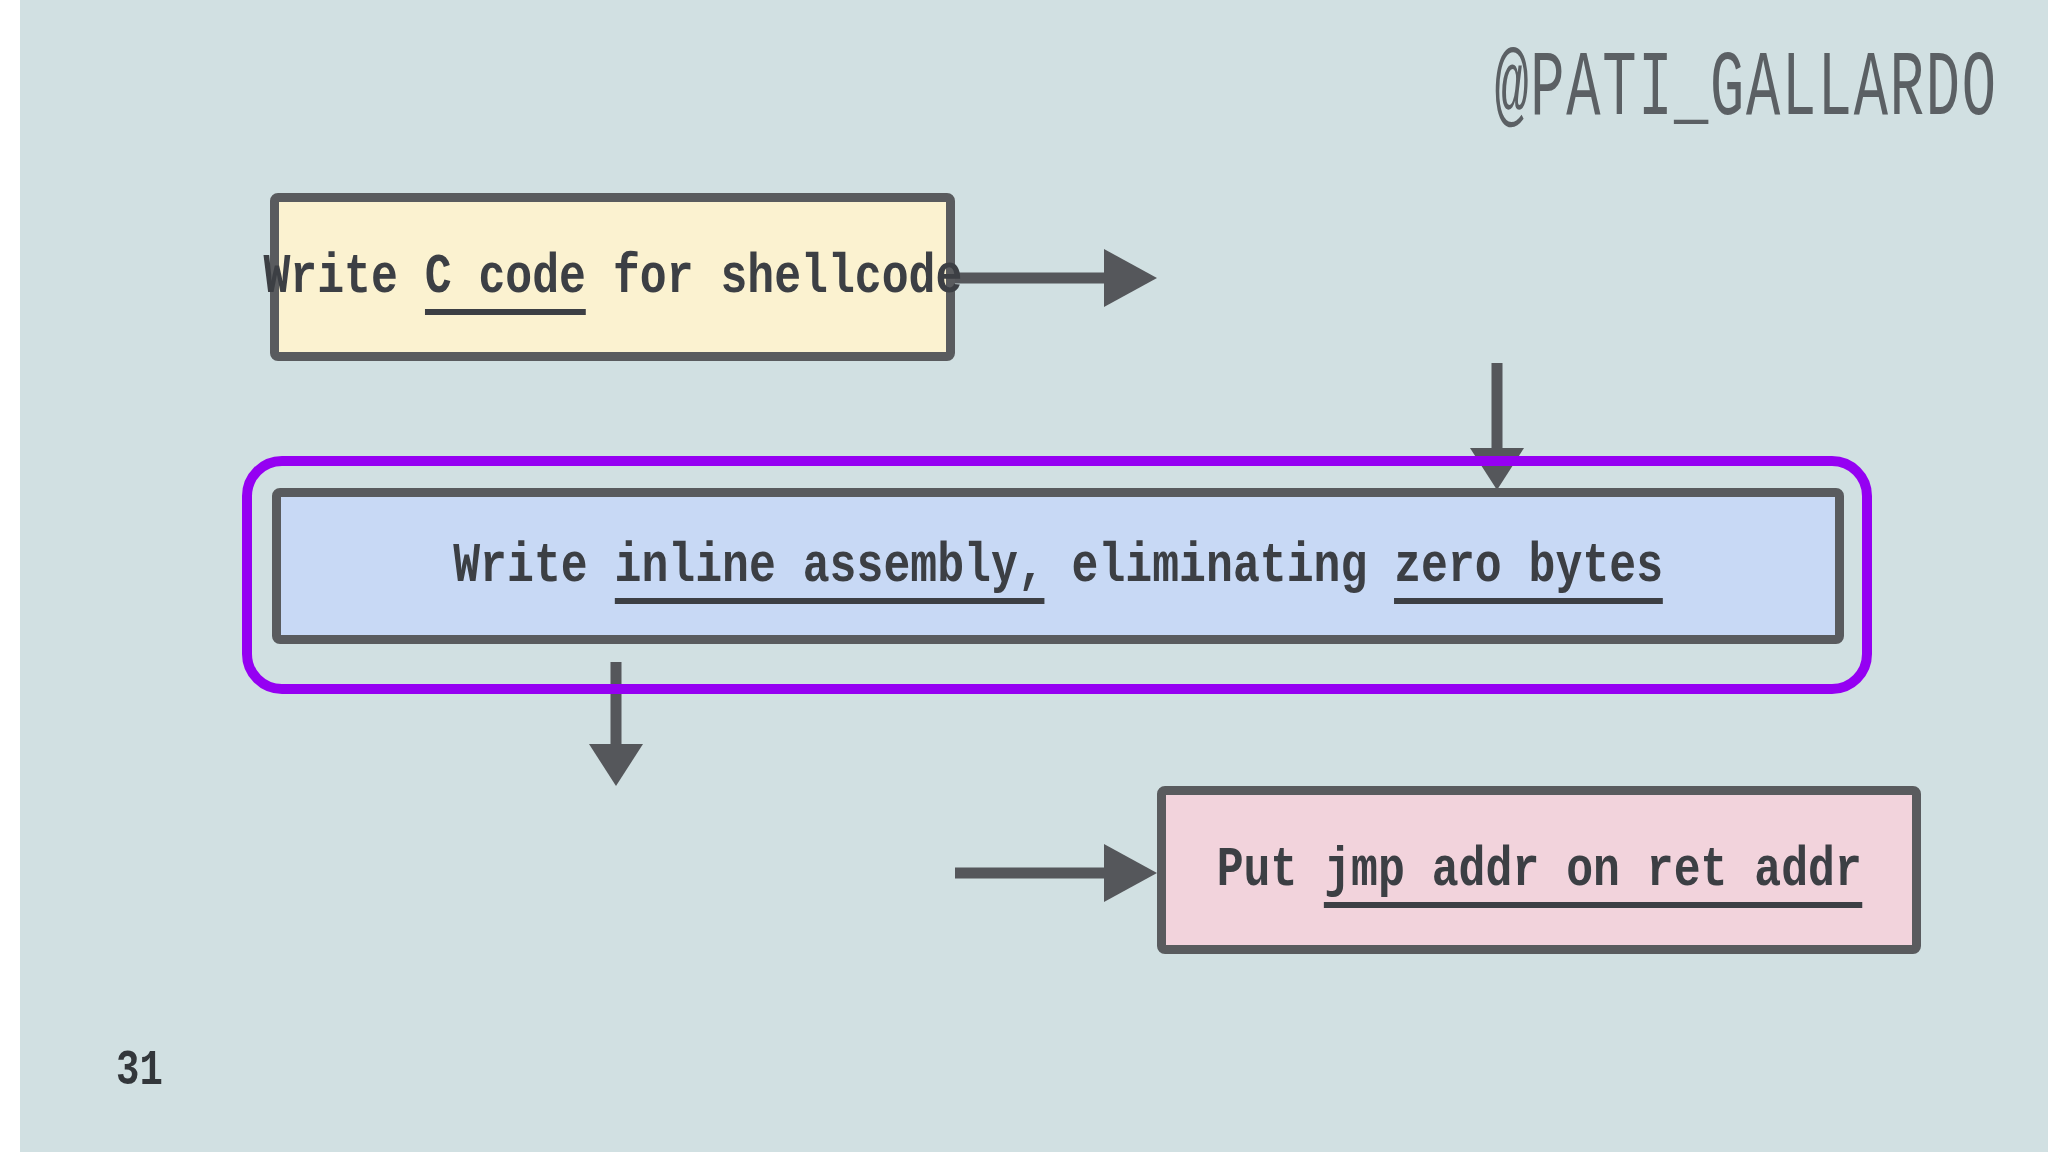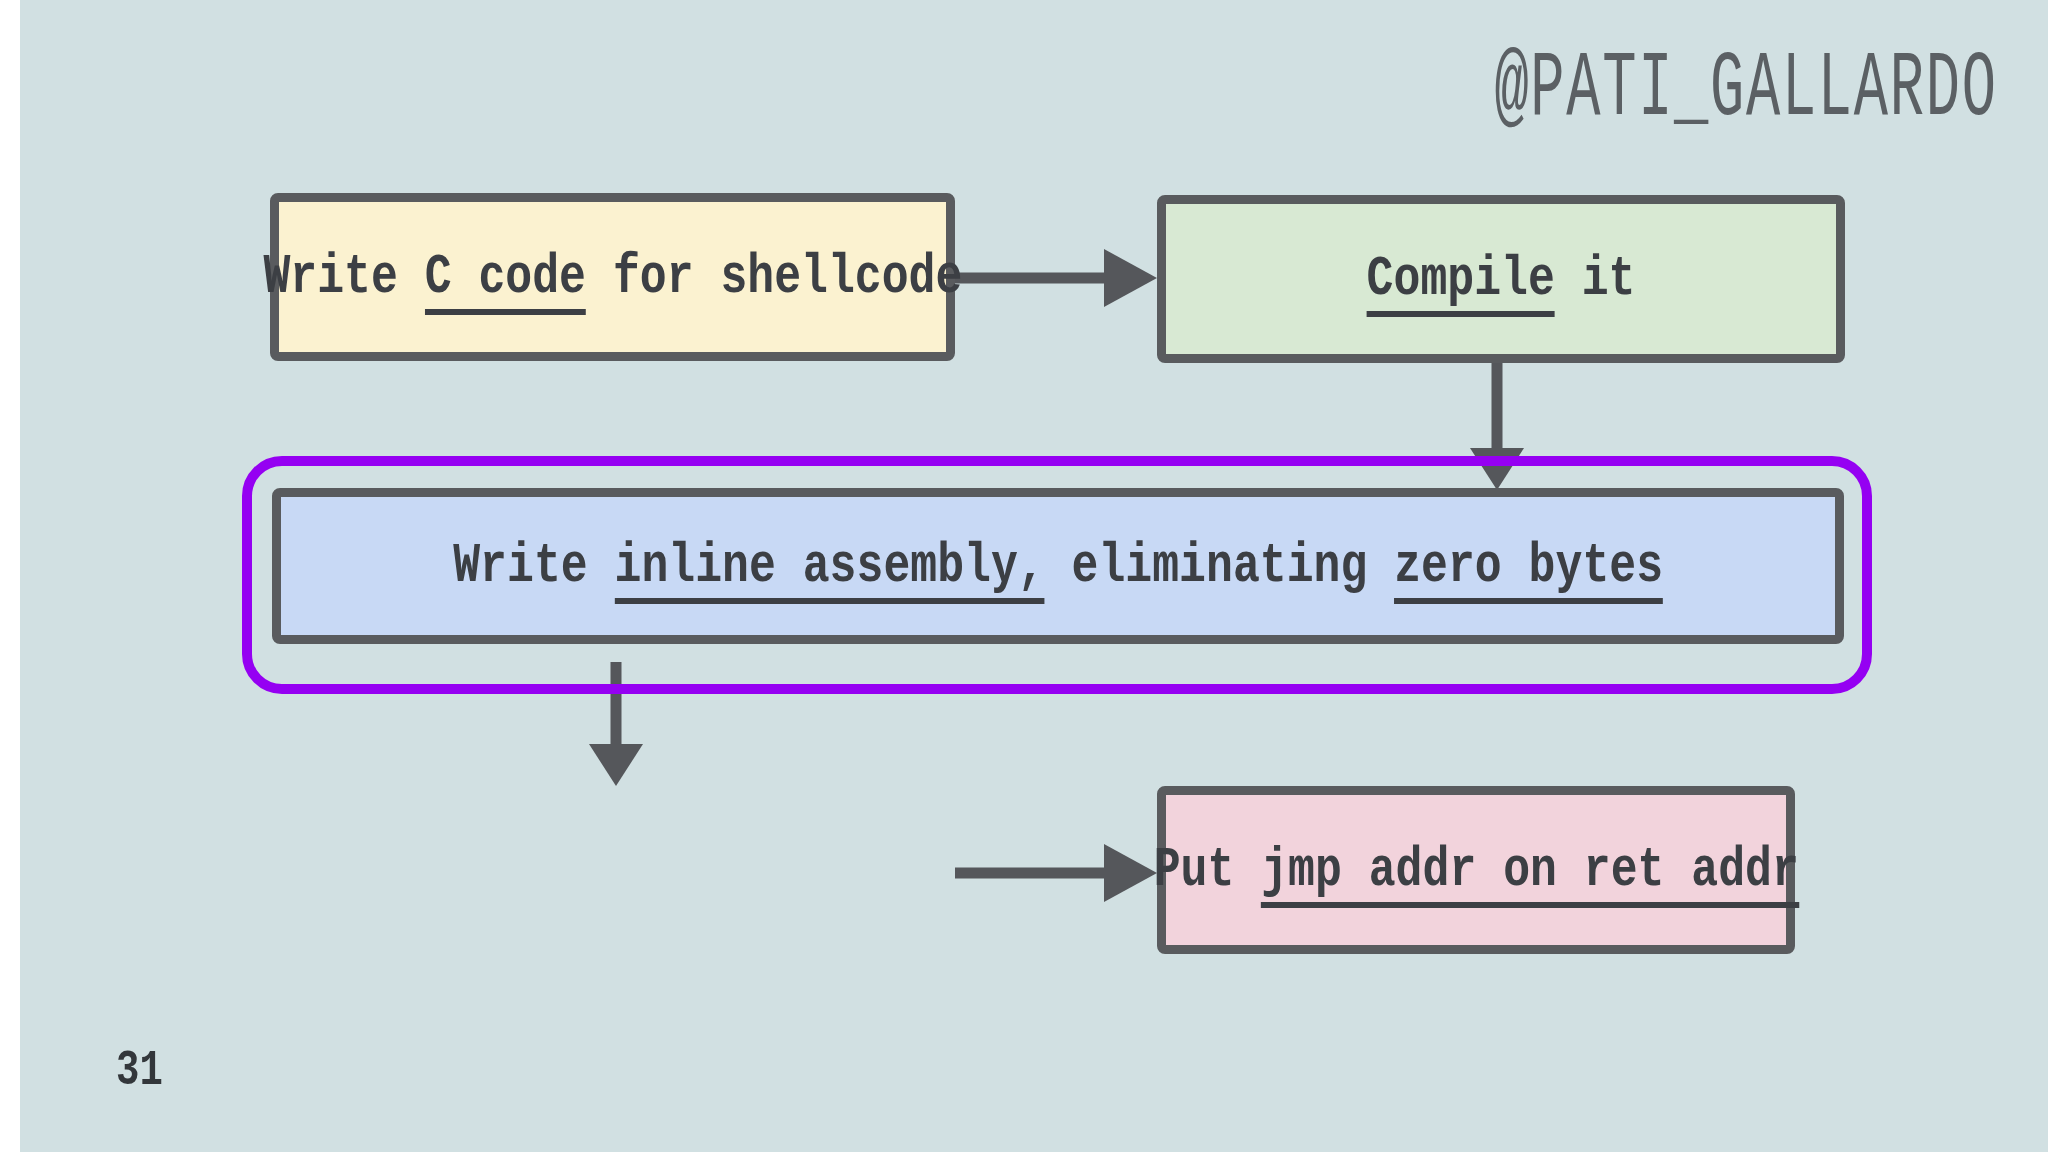--- a/index.html
+++ b/index.html
@@ -30,21 +30,21 @@
   .node-text{
     font-size:56px;font-weight:700;line-height:1.15;
     color:#3c3f44;white-space:nowrap;
     transform:scaleX(0.8);transform-origin:50% 50%;
   }
   .node-text .u{border-bottom:6px solid currentColor;}
   .n-yellow  {left:250px; top:193px; width:685px;  height:168px; background:#fbf2d0;}
   .n-green   {left:1137px;top:195px; width:688px;  height:168px; background:#d8e9d3;}
   .n-blue    {left:252px; top:488px; width:1572px; height:156px; background:#c8d9f5;}
   .n-lavender{left:250px; top:786px; width:685px;  height:170px; background:#ded8e9;}
-  .n-pink    {left:1137px;top:786px; width:638px;  height:168px; background:#f2d3dc;}
+  .n-pink    {left:1137px;top:786px; width:764px;  height:168px; background:#f2d3dc;}
   
   .highlight-ring{
     position:absolute;
     left:222px;top:456px;width:1630px;height:238px;
     border:10px solid #9500f2;border-radius:40px;
     box-sizing:border-box;
     background:transparent;
   }
   
   .arrows{
@@ -84,23 +84,20 @@
       <polygon points="1084,844 1084,902 1137,873" stroke="none"></polygon>
     </g>
   </svg>
 
   <div class="highlight-ring"></div>
 
   <div class="node n-yellow">
     <div class="node-text"><span>Write </span><span class="u">C code</span><span> for shellcode</span></div>
   </div>
 
-  <div class="node n-green">
-    <div class="node-text"><span class="u">Compile</span><span> it</span></div>
-  </div>
 
   <div class="node n-blue">
     <div class="node-text"><span>Write </span><span class="u">inline assembly,</span><span> eliminating </span><span class="u">zero bytes</span></div>
   </div>
 
 
   <div class="node n-pink">
     <div class="node-text"><span>Put </span><span class="u">jmp addr on ret addr</span></div>
   </div>
 

